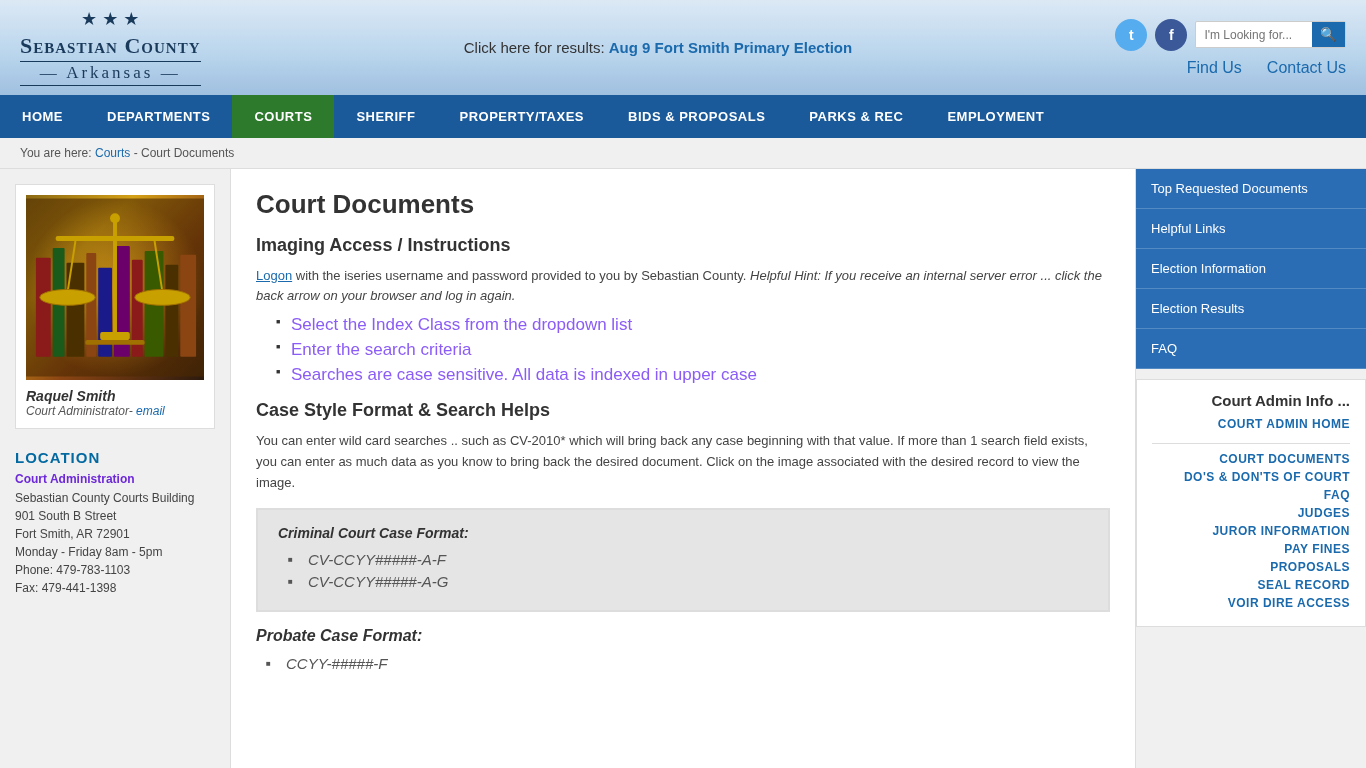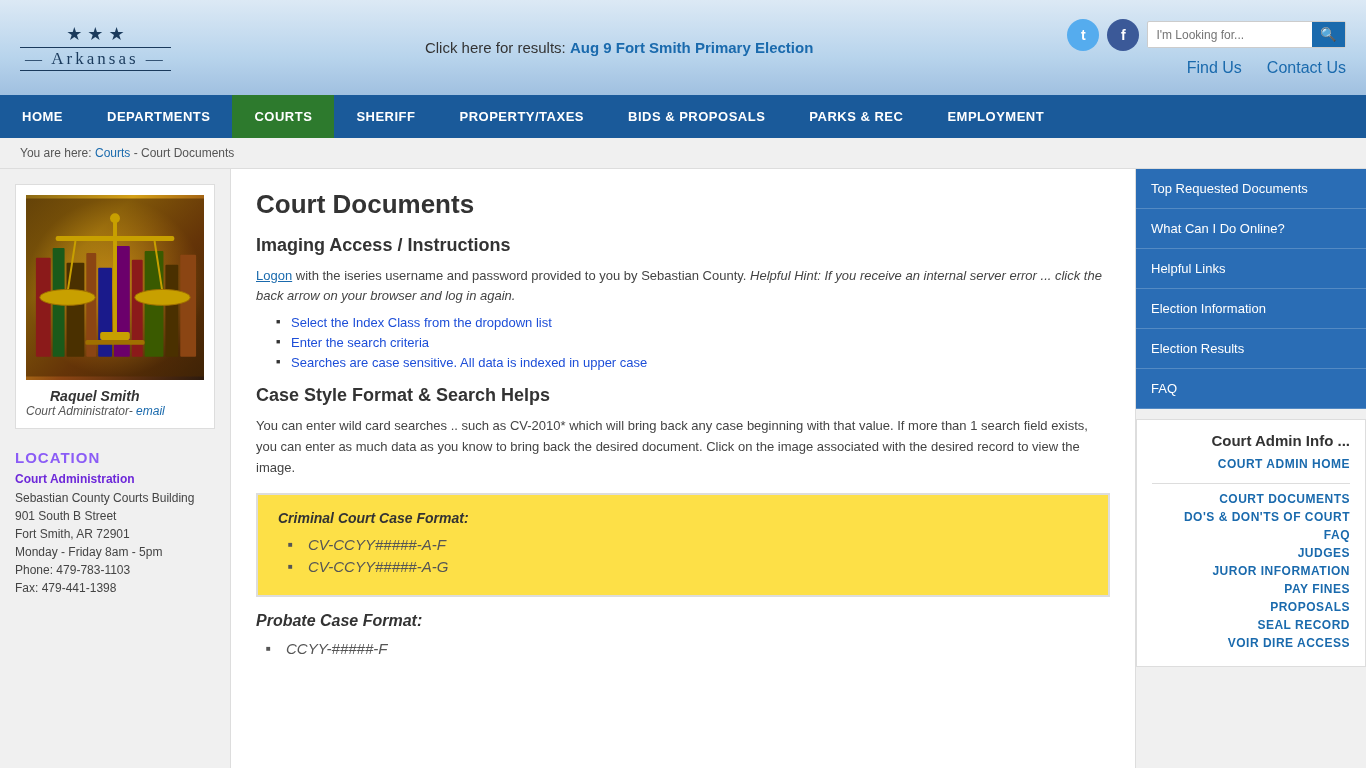--- a/index.html
+++ b/index.html
@@ -91,21 +91,21 @@
       display: flex;
       align-items: center;
       border: 1px solid #ccc;
       background: white;
       border-radius: 2px;
     }
     #search-box input {
       border: none; outline: none;
       padding: 5px 8px;
       font-size: 12px;
-      width: 164px;
+      width: 116px;
       color: #999;
     }
     #search-box button {
       background: #1a6aad;
       border: none;
       padding: 5px 8px;
       cursor: pointer;
       color: white;
     }
     #find-contact {
@@ -178,33 +178,32 @@
       margin-bottom: 8px;
       position: relative;
       overflow: hidden;
     }
     
     #contact-name {
       font-weight: bold;
       font-size: 14px;
       color: #333;
       font-style: italic;
-      margin-left: 24px;
     }
     #contact-title {
       font-size: 12px;
       color: #555;
       font-style: italic;
     }
     #contact-title a { color: #1a6aad; text-decoration: none; }
     #location-section { padding: 5px 0; }
     #location-heading {
       font-size: 15px;
       font-weight: bold;
-      color: #8b5cf6;
+      color: #0369a1;
       margin-bottom: 6px;
       letter-spacing: 1px;
     }
     #location-org {
       font-weight: bold;
       font-size: 12px;
       color: #6d28d9;
       margin-bottom: 3px;
     }
     #location-details {
@@ -239,22 +238,22 @@
       margin-bottom: 10px;
       line-height: 1.5;
     }
     #logon-text a { color: #1a6aad; }
     #logon-text em { font-style: italic; }
     .bullet-list {
       list-style: none;
       margin: 10px 0 15px 20px;
     }
     .bullet-list li {
-      font-size: 13px;
-      color: #1d4ed8;
+      font-size: 17px;
+      color: #8b5cf6;
       margin-bottom: 5px;
       position: relative;
       padding-left: 15px;
     }
     .bullet-list li::before {
       content: "■";
       font-size: 7px;
       position: absolute;
       left: 0;
       top: 3px;
@@ -269,21 +268,21 @@
     #wildcard-text {
       font-size: 13px;
       color: #444;
       line-height: 1.6;
       margin-bottom: 15px;
     }
     #criminal-box {
       border: 2px solid #ddd;
       padding: 15px 20px;
       margin-bottom: 15px;
-      background: #fde047;
+      background: #e5e5e5;
     }
     #criminal-title {
       font-size: 14px;
       font-weight: bold;
       font-style: italic;
       color: #333;
       margin-bottom: 10px;
     }
     .case-bullet-list {
       list-style: none;
@@ -374,20 +373,23 @@
     
     .scales-svg { width: 100%; height: 100%; }
   </style>
 </head>
 <body>
 
 <div id="top-banner">
   <div id="logo-area">
     <div id="logo-text">
       <div id="stars">★ ★ ★</div>
+      <div class="county-name">
+        <span class="sebastian">Sebastian County</span>
+      </div>
       <div class="state-name">— Arkansas —</div>
     </div>
   </div>
 
   <div id="center-banner">
     <div id="election-notice">
       <span>Click here for results:</span>
       <a href="#">Aug 9 Fort Smith Primary Election</a>
     </div>
   </div>
@@ -527,21 +529,20 @@
 
     <div id="probate-title">Probate Case Format:</div>
     <ul class="case-bullet-list">
       <li>CCYY-#####-F</li>
     </ul>
   </div>
 
   <div id="right-sidebar">
     <div id="quick-links-box">
       <a href="#" class="quick-link-item">Top Requested Documents</a>
-      <a href="#" class="quick-link-item">What Can I Do Online?</a>
       <a href="#" class="quick-link-item">Helpful Links</a>
       <a href="#" class="quick-link-item">Election Information</a>
       <a href="#" class="quick-link-item">Election Results</a>
       <a href="#" class="quick-link-item">FAQ</a>
     </div>
 
     <div id="court-admin-box">
       <div id="court-admin-title">Court Admin Info ...</div>
       <a href="#" id="court-admin-home-link">COURT ADMIN HOME</a>
       <hr class="admin-divider">

